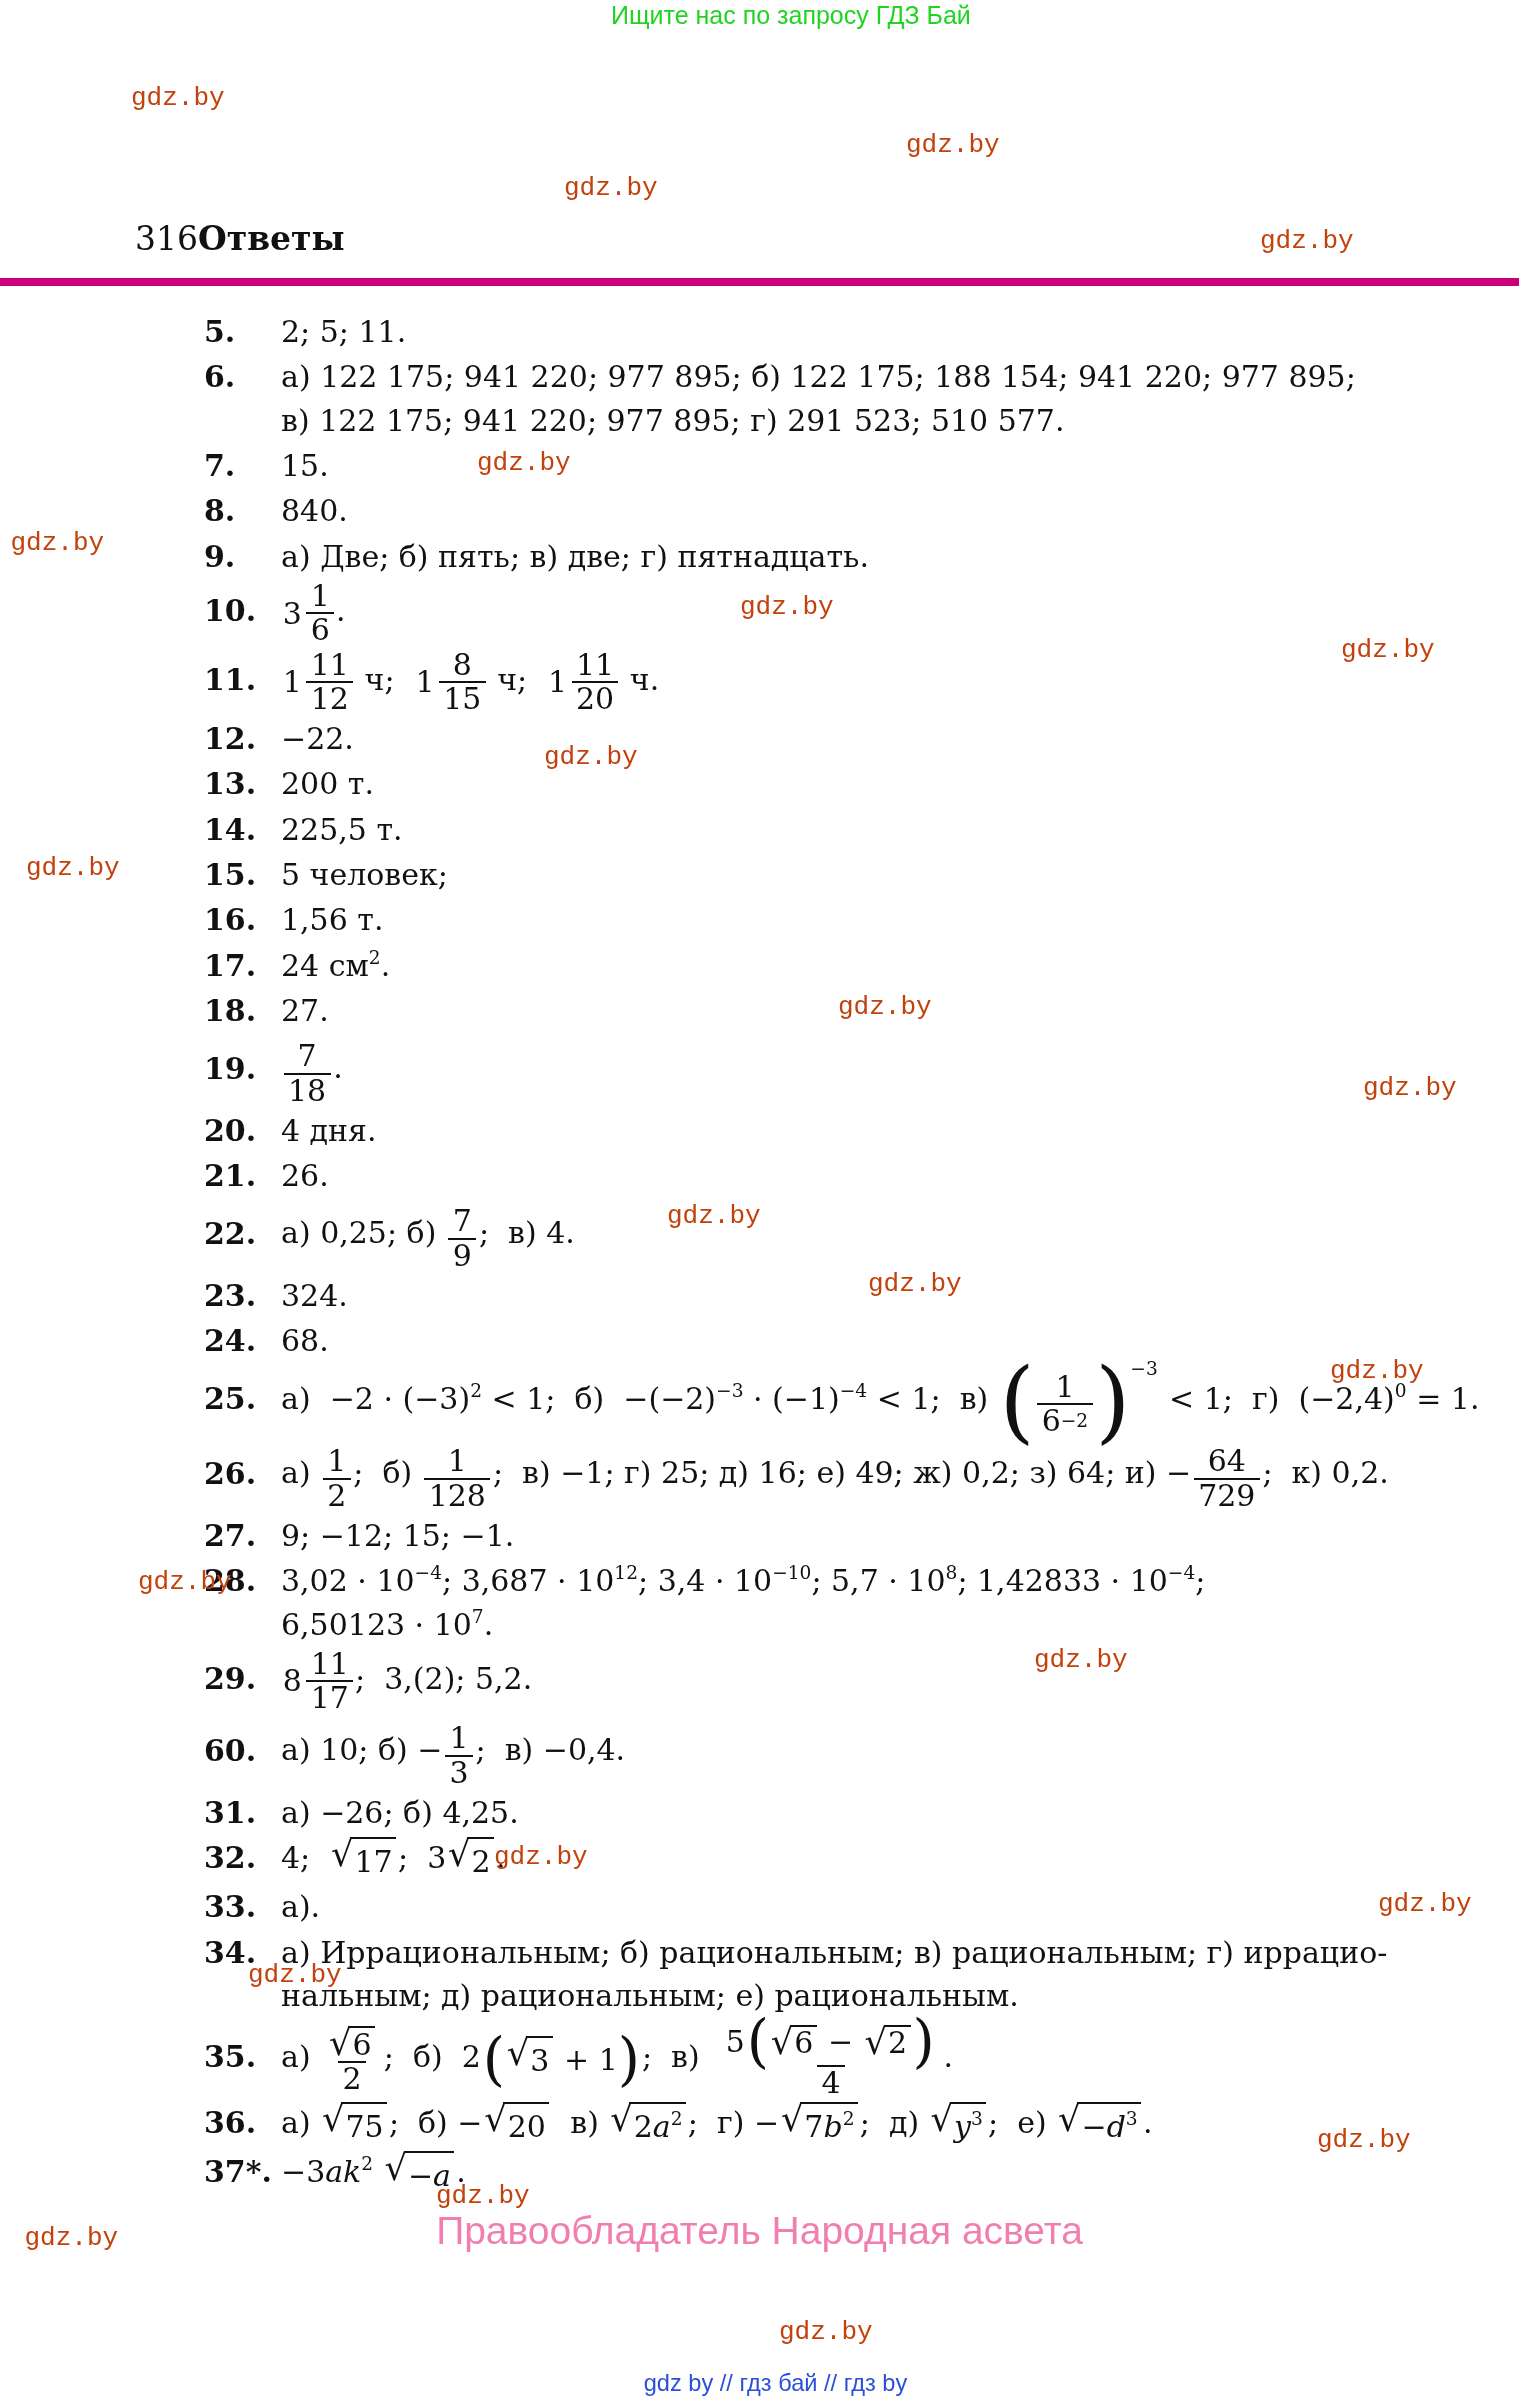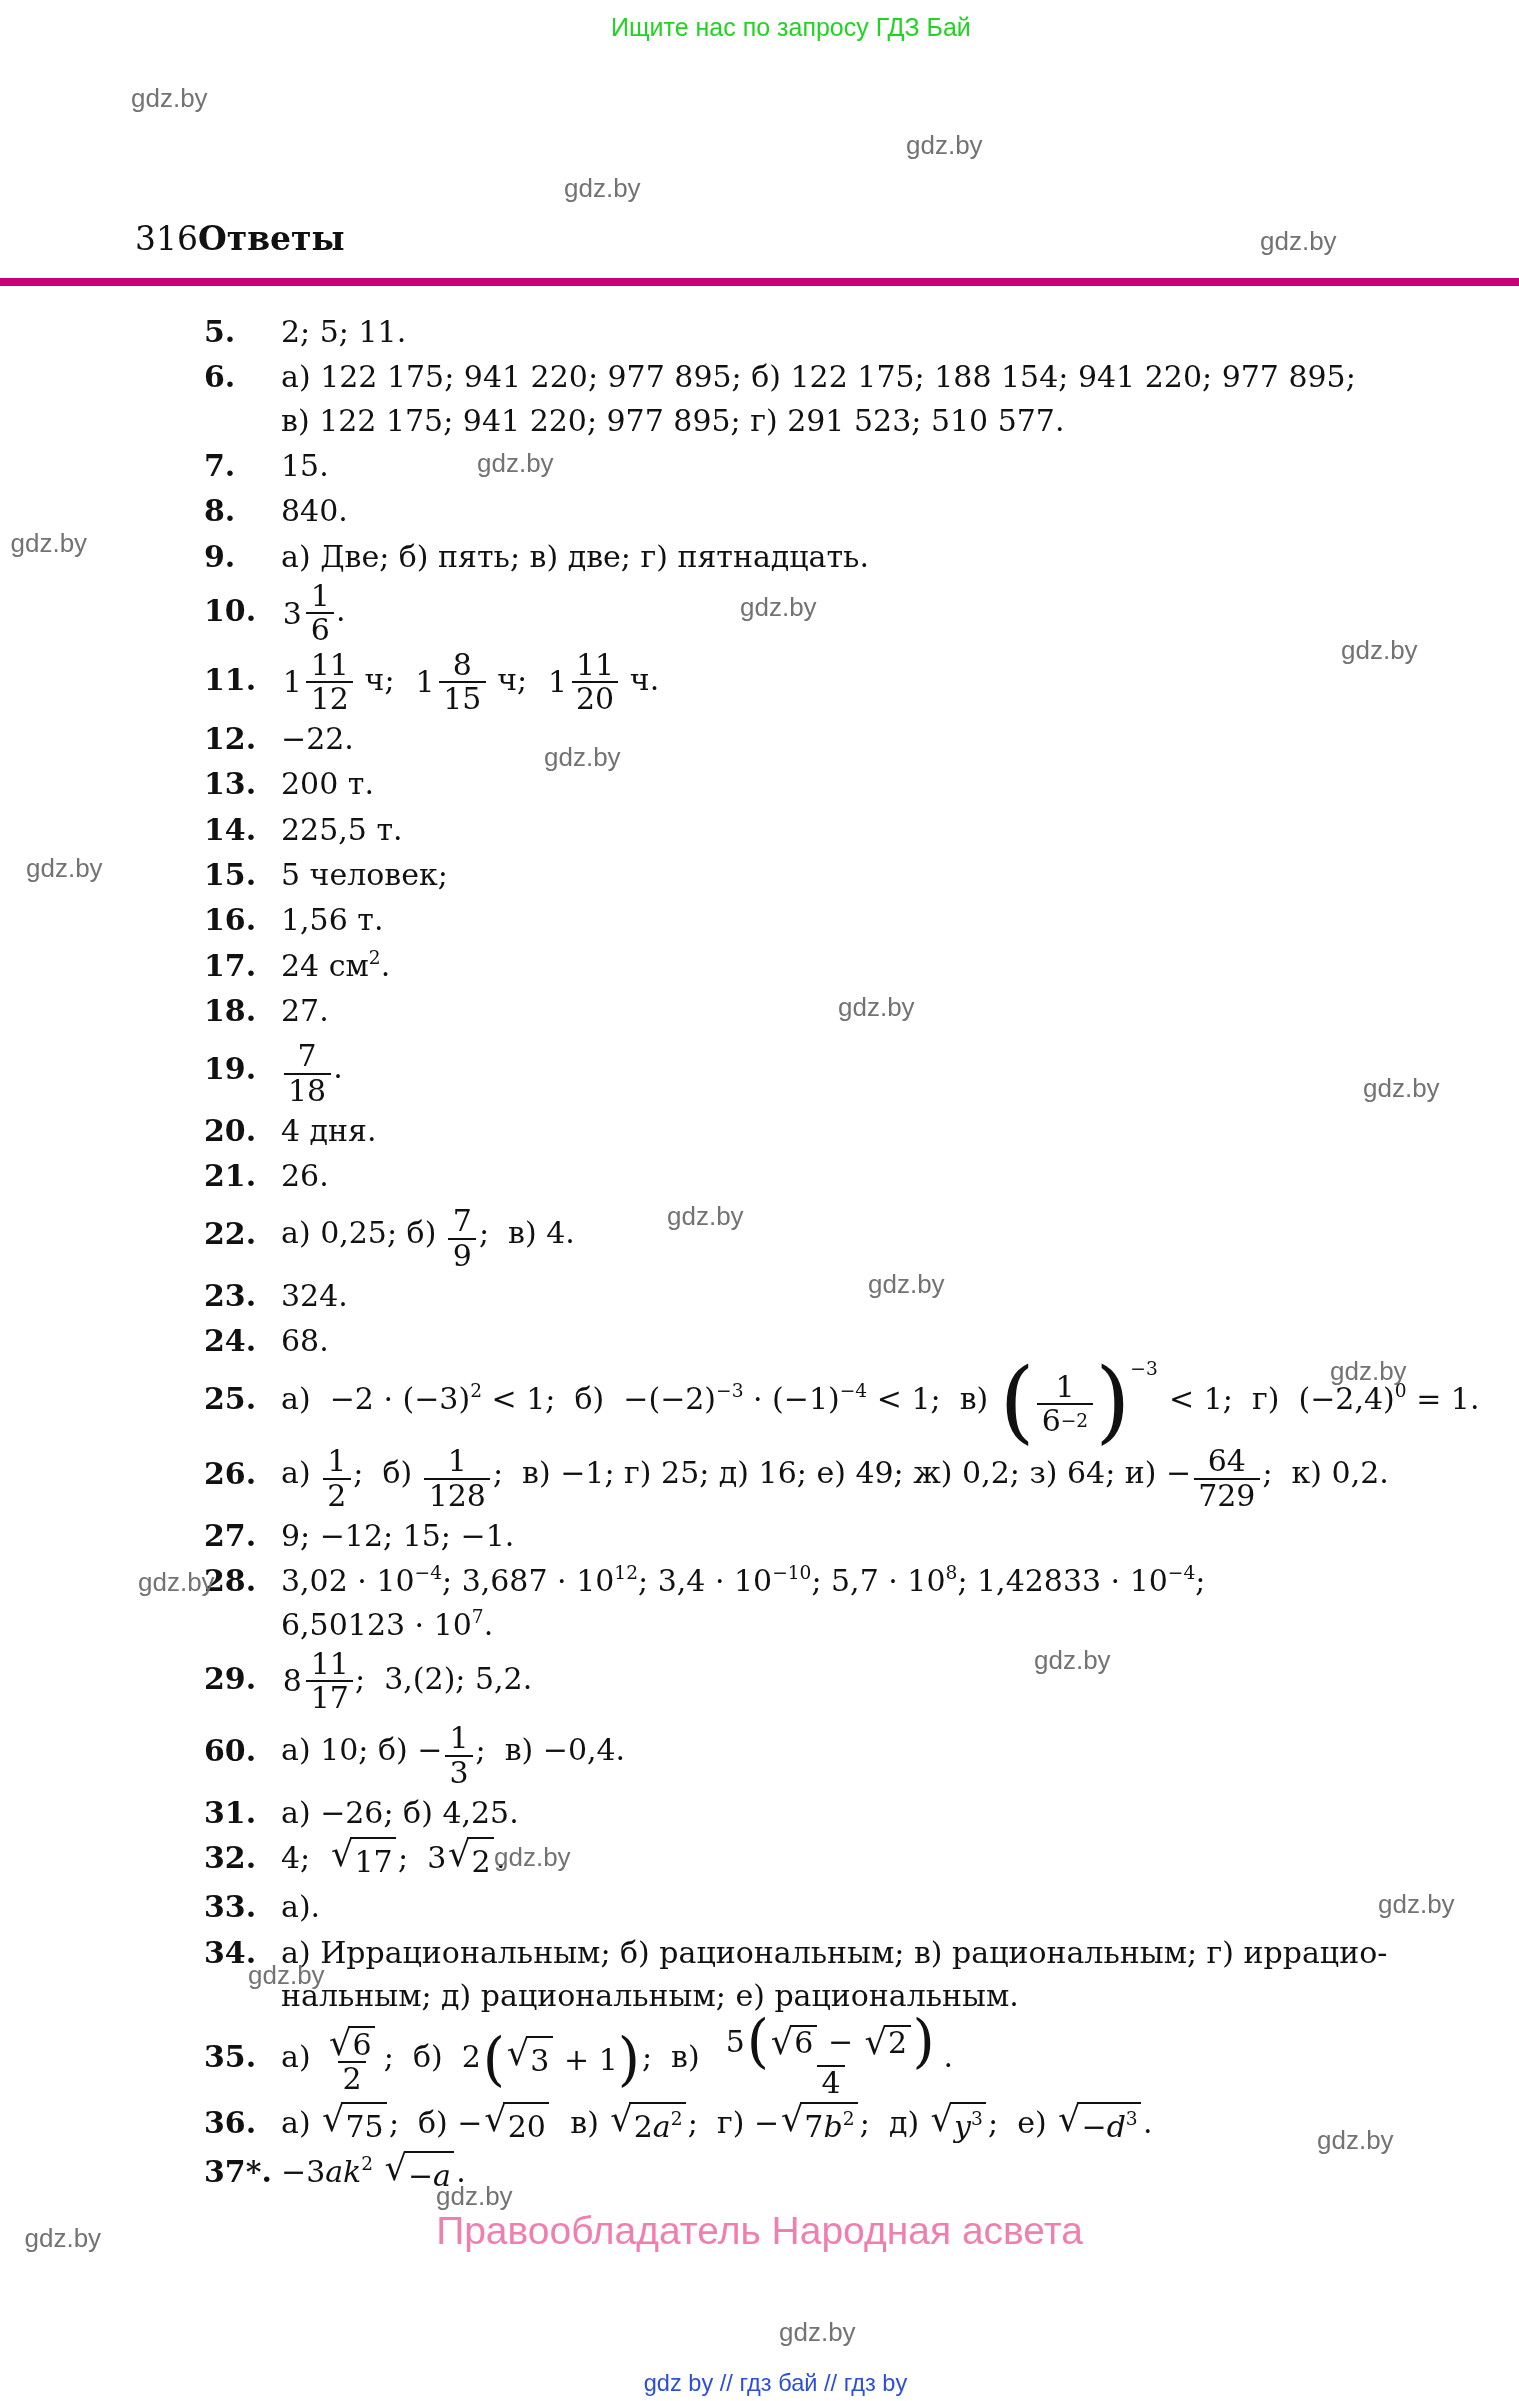--- a/index.html
+++ b/index.html
@@ -2,26 +2,26 @@
 <html style="font-size:14px"><head>
 <meta charset="utf-8">
 <style>
   html,body { margin:0; padding:0; }
   body {
     width:1519px; height:2401px; position:relative; background:#ffffff;
     font-family:"DejaVu Serif", serif; color:#111;
     overflow:hidden;
   }
   .top-link {
-    position:absolute; top:13px; left:611px;
+    position:absolute; top:1px; left:611px;
     font-family:"Liberation Sans", sans-serif; font-size:25px; color:#22d422;
   }
   .watermark {
-    position:absolute; font-family:Liberation Sans, sans-serif;
-    font-size:26px; color:#737373; white-space:nowrap;
+    position:absolute; font-family:Liberation Mono, monospace;
+    font-size:26px; color:#c2410c; white-space:nowrap;
   }
   .page-head { position:absolute; top:219px; left:135px; font-size:33px; }
   .page-head .title { font-weight:700; }
   .header-rule { position:absolute; top:278px; left:0; width:1519px; height:7.9px; background:#c9007a; }
 
   .answers { position:absolute; top:310px; left:204px; width:1295px; font-size:30px; }
   .row { display:flex; align-items:baseline; margin:0 0 1.8px 0; }
   .num { flex:0 0 77px; font-weight:700; }
   .body { flex:1; line-height:1.45; }
   .tx { white-space:pre-wrap; }

